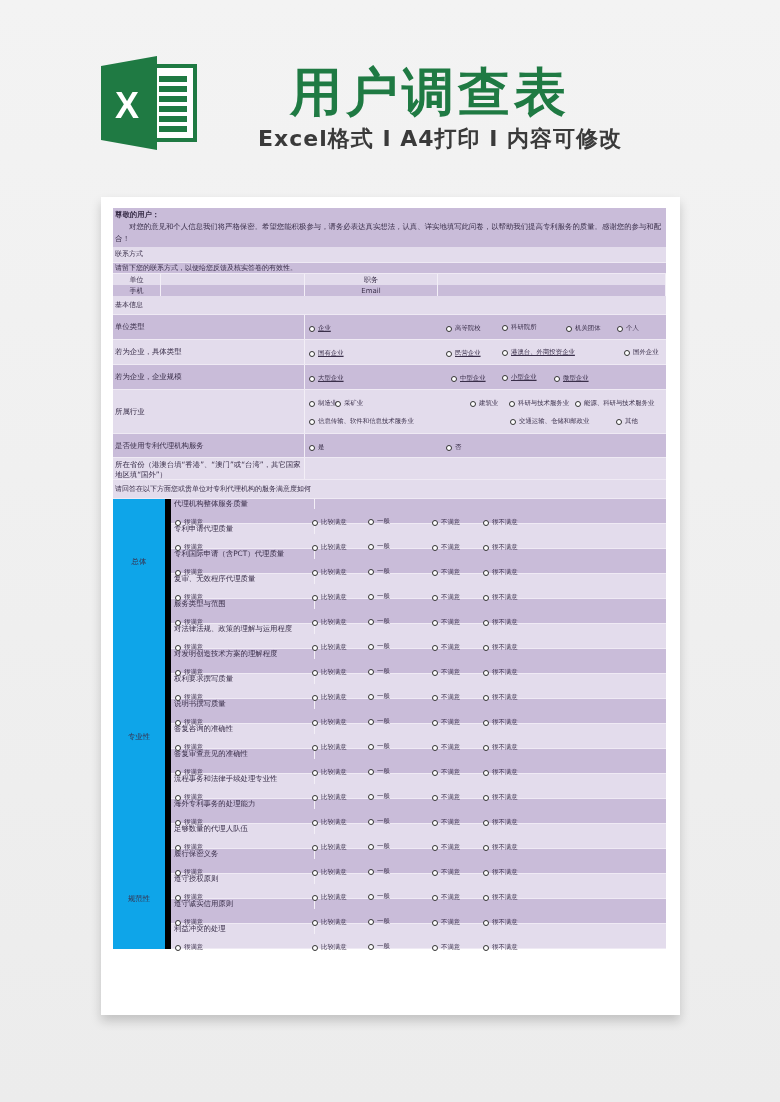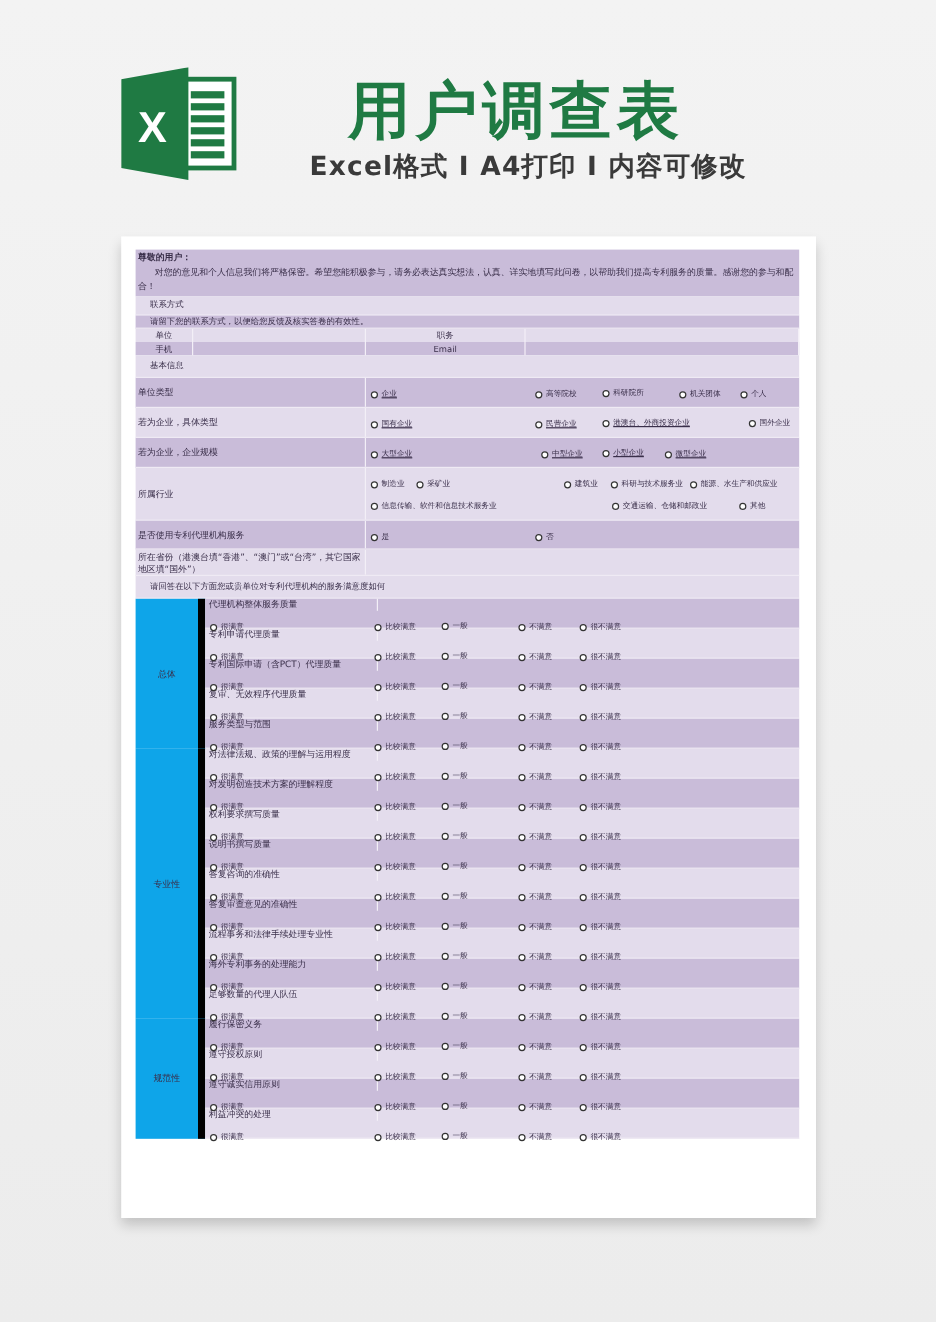--- a/index.html
+++ b/index.html
@@ -30,21 +30,21 @@
   .sheet {
     position: absolute; left: 12px; top: 11px; width: 553px;
     font-size: 7px; color: #3a2f4a;
   }
   .title-bar {
     height: 32px; background: #7b5fa0;
     display: flex; align-items: center; justify-content: center;
     font-size: 16px; font-weight: bold; color: #2b1f3d; letter-spacing: 1px;
     border-bottom: 2px solid #e8e1f0;
   }
-  .row { display: flex; align-items: center; border-bottom: 1px solid #efeaf4; padding-left: 10px; }
+  .row { display: flex; align-items: center; border-bottom: 1px solid #efeaf4; }
   .dark { background: #c9bcd9; }
   .light { background: #e3dcec; }
   .txt { padding-left: 2px; line-height: 11px; }
   .intro { padding: 1px 2px 2px 2px; line-height: 12px; font-size: 7.4px; }
   .intro .greet { font-weight: bold; }
   .intro .body { text-indent: 14px; }
   .contact-row { height: 11px; display: flex; font-size: 7px; }
   .contact-row div { border-right: 1px solid #f3eff7; display: flex; align-items: center; justify-content: center; }
   .c1 { width: 48px; } .c2 { width: 144px; } .c3 { width: 133px; } .c4 { flex: 1; }
   .q-row { display: flex; border-bottom: 1px solid #efeaf4; }
@@ -189,35 +189,35 @@
       </div>
     </div>
 
     <div class="q-row light" style="height:44px">
       <div class="q-label">所属行业</div>
       <div class="q-opts">
         <div class="opt" style="left:4px;top:9px">
             <span class="rb"></span>
             <span>制造业</span>
           </div>
-        <div class="opt" style="left:42px;top:9px">
+        <div class="opt" style="left:30px;top:9px">
             <span class="rb"></span>
             <span>采矿业</span>
           </div>
         <div class="opt" style="left:165px;top:9px">
             <span class="rb"></span>
             <span>建筑业</span>
           </div>
         <div class="opt" style="left:204px;top:9px">
             <span class="rb"></span>
             <span>科研与技术服务业</span>
           </div>
         <div class="opt" style="left:270px;top:9px">
             <span class="rb"></span>
-            <span>能源、水生产和供应业</span>
+            <span>能源、科研与技术服务业</span>
           </div>
         <div class="opt" style="left:4px;top:27px">
             <span class="rb"></span>
             <span>信息传输、软件和信息技术服务业</span>
           </div>
         <div class="opt" style="left:205px;top:27px">
             <span class="rb"></span>
             <span>交通运输、仓储和邮政业</span>
           </div>
         <div class="opt" style="left:311px;top:27px">

